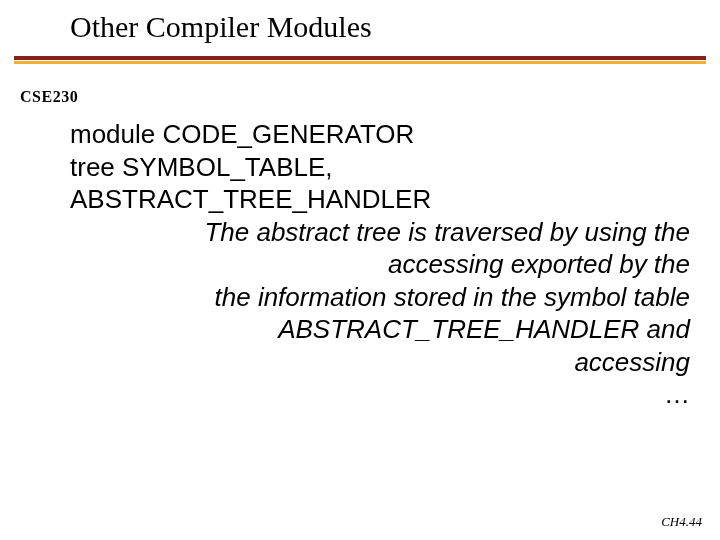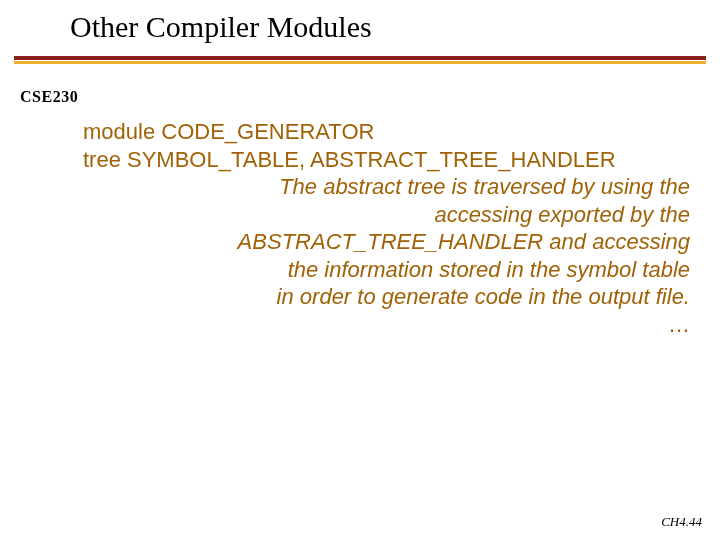--- a/index.html
+++ b/index.html
@@ -74,27 +74,27 @@
     left: 0;
     top: 88px;
     font-size: 16px;
     font-family: "Times New Roman", serif;
     font-weight: bold;
     letter-spacing: 0.5px;
     margin-left: 20px;
   }
   .content {
     position: absolute;
-    left: 83px;
+    left: 70px;
     top: 118px;
     right: 30px;
-    font-size: 22px;
+    font-size: 26px;
     line-height: 1.25;
     font-family: Verdana, Geneva, sans-serif;
-    color: #a16207;
+    color: #000000;
   }
   .content .plain {
     font-family: Verdana, Geneva, sans-serif;
   }
   .indent {
     padding-left: 98px;
     text-align: right;
   }
   .desc {
     font-style: italic;
@@ -117,19 +117,18 @@
   <div class="rule-yellow"></div>
 </div>
 
 <div class="course">CSE230</div>
 
 <div class="content">
   <div class="plain">module CODE_GENERATOR</div>
   <div class="plain">tree SYMBOL_TABLE, ABSTRACT_TREE_HANDLER</div>
   <div class="indent desc">The abstract tree is traversed by using the</div>
   <div class="indent desc">accessing exported by the</div>
+  <div class="indent desc">the information stored in the symbol table</div>
   <div class="indent desc">ABSTRACT_TREE_HANDLER and accessing</div>
-  <div class="indent desc">the information stored in the symbol table</div>
-  <div class="indent desc">in order to generate code in the output file.</div>
   <div class="indent plain">…</div>
 </div>
 
 <div class="footer">CH4.44</div>
 
 </body></html>

